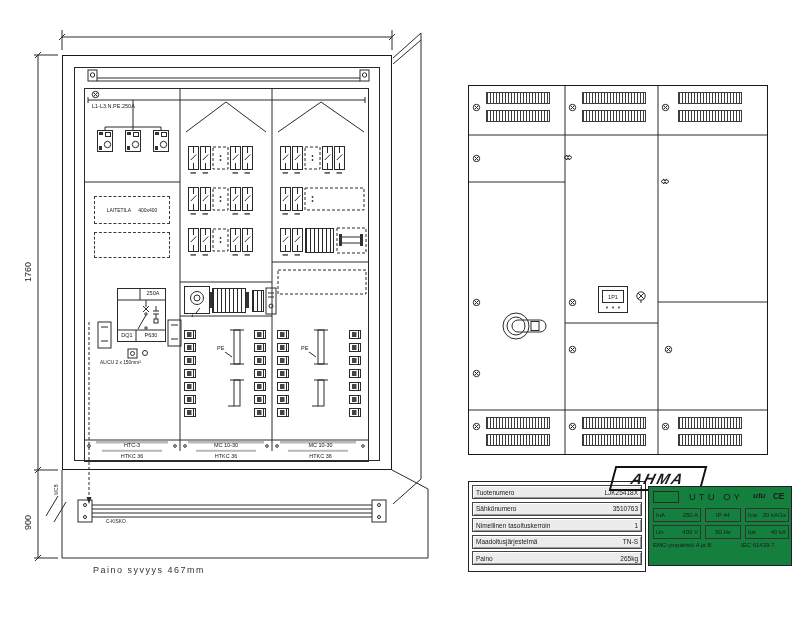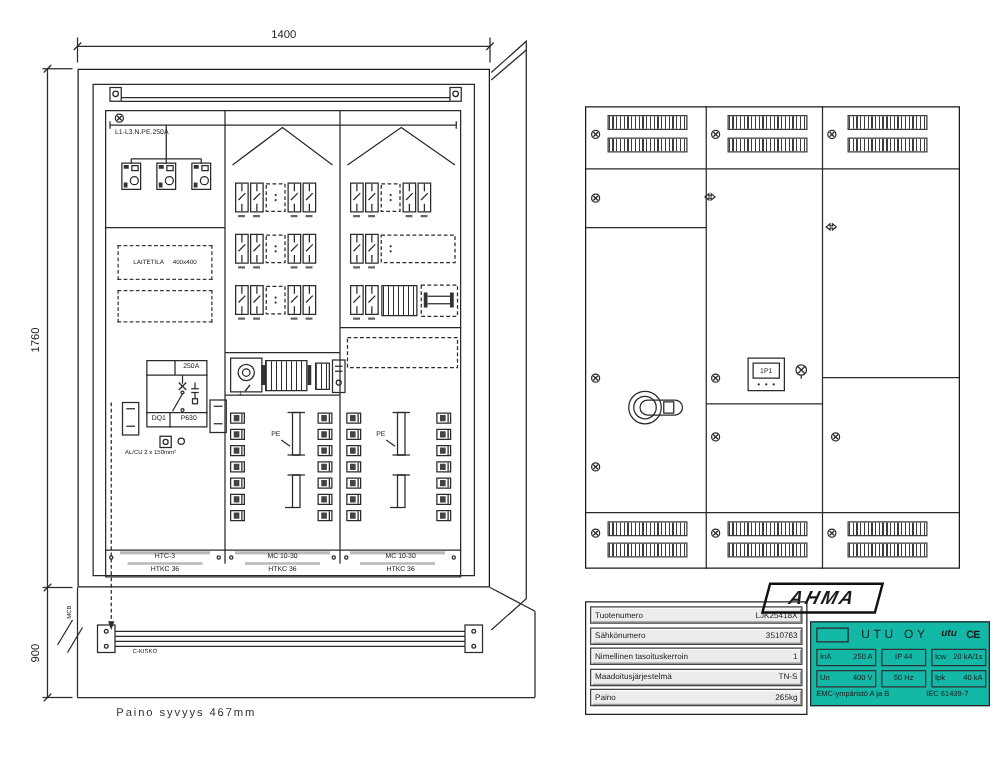--- a/index.html
+++ b/index.html
@@ -17,22 +17,22 @@
   .fin{position:absolute;box-sizing:border-box;border:1px solid #2a2a2a;
     background:repeating-linear-gradient(90deg,#2a2a2a 0px,#2a2a2a 1px,#ffffff 1px,#ffffff 4px);}
   
   .itable{position:absolute;left:468px;top:481px;width:178px;height:91px;border:1px solid #222;
           box-sizing:border-box;padding:3px;}
   .irow{position:relative;height:14px;margin-bottom:2.6px;border:1px solid #444;background:#ececec;
         box-shadow:inset 1px 1px 0 #fff, inset -1px -1px 0 #9a9a9a;
         font-size:6.5px;display:flex;justify-content:space-between;align-items:center;
         padding:0 3px;box-sizing:border-box;}
   
-  .nplate{position:absolute;left:648px;top:497px;width:144px;height:68px;border:1.2px solid #222;
-          box-sizing:border-box;background:#14b8a6;}
+  .nplate{position:absolute;left:648px;top:486px;width:144px;height:80px;border:1.2px solid #222;
+          box-sizing:border-box;background:#15803d;}
   .ncell{position:absolute;border:1px solid #333;box-sizing:border-box;font-size:6px;
          display:flex;justify-content:space-between;align-items:center;padding:0 2px;}
   .ncell.c{justify-content:center;}
   .ahma{position:absolute;left:612px;top:466px;width:92px;height:25px;border:2px solid #111;
         transform:skewX(-15deg);display:flex;align-items:center;justify-content:center;
         font-weight:bold;font-style:italic;font-size:15px;letter-spacing:2px;box-sizing:border-box;}
 </style>
 </head>
 <body>
 
@@ -363,21 +363,20 @@
   <div class="lbl ctr" style="left:84px;top:442.5px;width:96px;font-size:5.5px;">HTC-3</div>
   <div class="lbl ctr" style="left:180px;top:442.5px;width:92px;font-size:5.5px;">MC 10-30</div>
   <div class="lbl ctr" style="left:272px;top:442.5px;width:97px;font-size:5.5px;">MC 10-30</div>
   <div class="lbl ctr" style="left:84px;top:453.5px;width:96px;font-size:5.5px;">HTKC 36</div>
   <div class="lbl ctr" style="left:180px;top:453.5px;width:92px;font-size:5.5px;">HTKC 36</div>
   <div class="lbl ctr" style="left:272px;top:453.5px;width:97px;font-size:5.5px;">HTKC 36</div>
 
   <div class="lbl" style="left:106px;top:520px;font-size:4.8px;">C-KISKO</div>
   <div class="lbl" style="left:93px;top:566px;font-size:9px;letter-spacing:1.5px;color:#333;">Paino syvyys 467mm</div>
 
-  <div class="lbl ctr" style="left:62px;top:23px;width:330px;font-size:9px;">1400</div>
   <div class="lbl rot" style="left:24px;top:282px;font-size:9px;">1760</div>
   <div class="lbl rot" style="left:24px;top:530px;font-size:9px;">900</div>
 
   <div class="box2" style="left:468px;top:85px;width:300px;height:370px;"></div>
   <div class="grille" style="left:486px;top:92px;width:64px;height:12px;"></div>
   <div class="grille" style="left:486px;top:110px;width:64px;height:12px;"></div>
   <div class="grille" style="left:582px;top:92px;width:64px;height:12px;"></div>
   <div class="grille" style="left:582px;top:110px;width:64px;height:12px;"></div>
   <div class="grille" style="left:678px;top:92px;width:64px;height:12px;"></div>
   <div class="grille" style="left:678px;top:110px;width:64px;height:12px;"></div>

